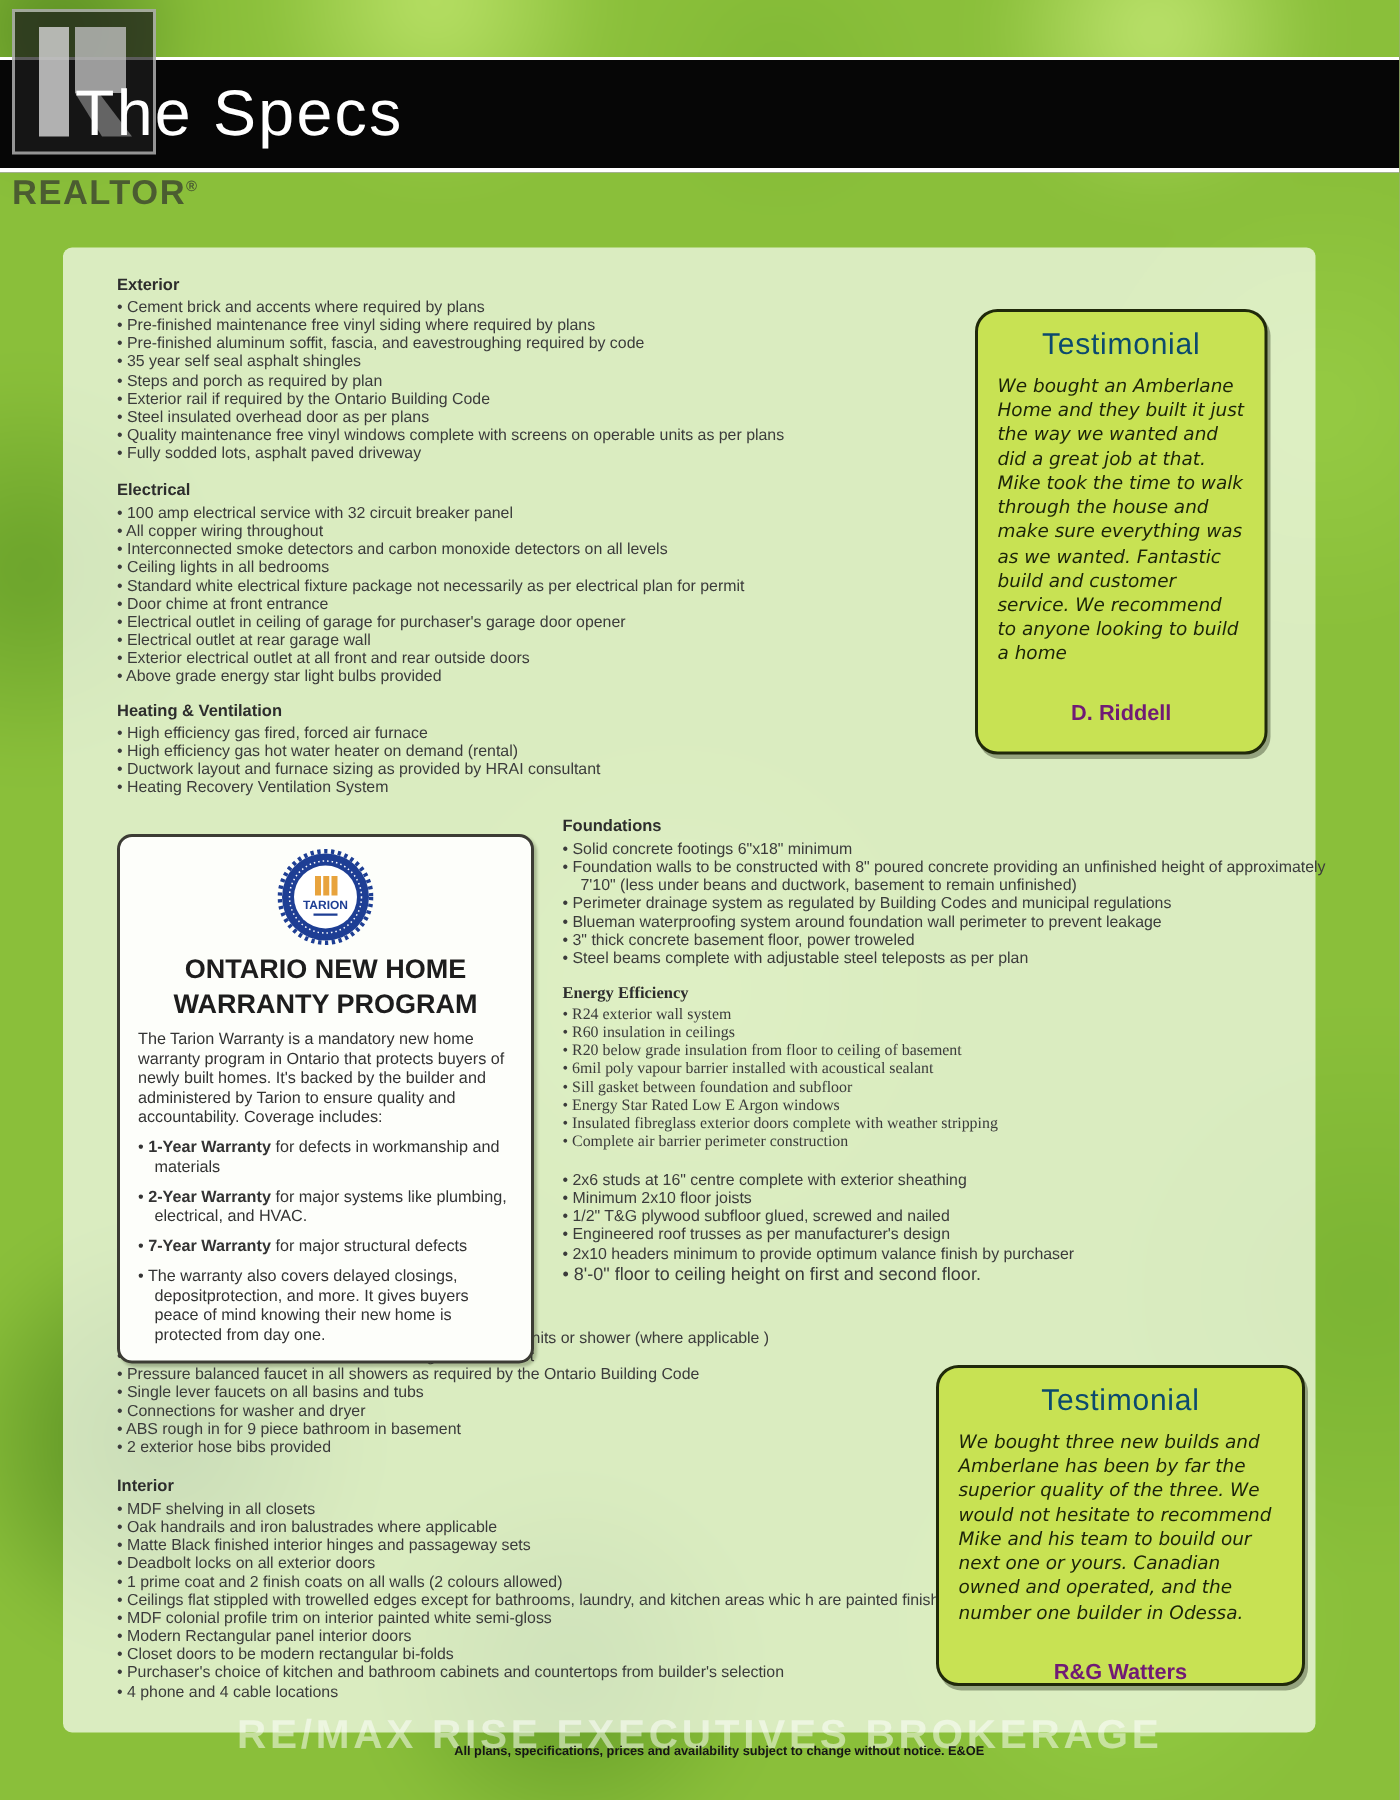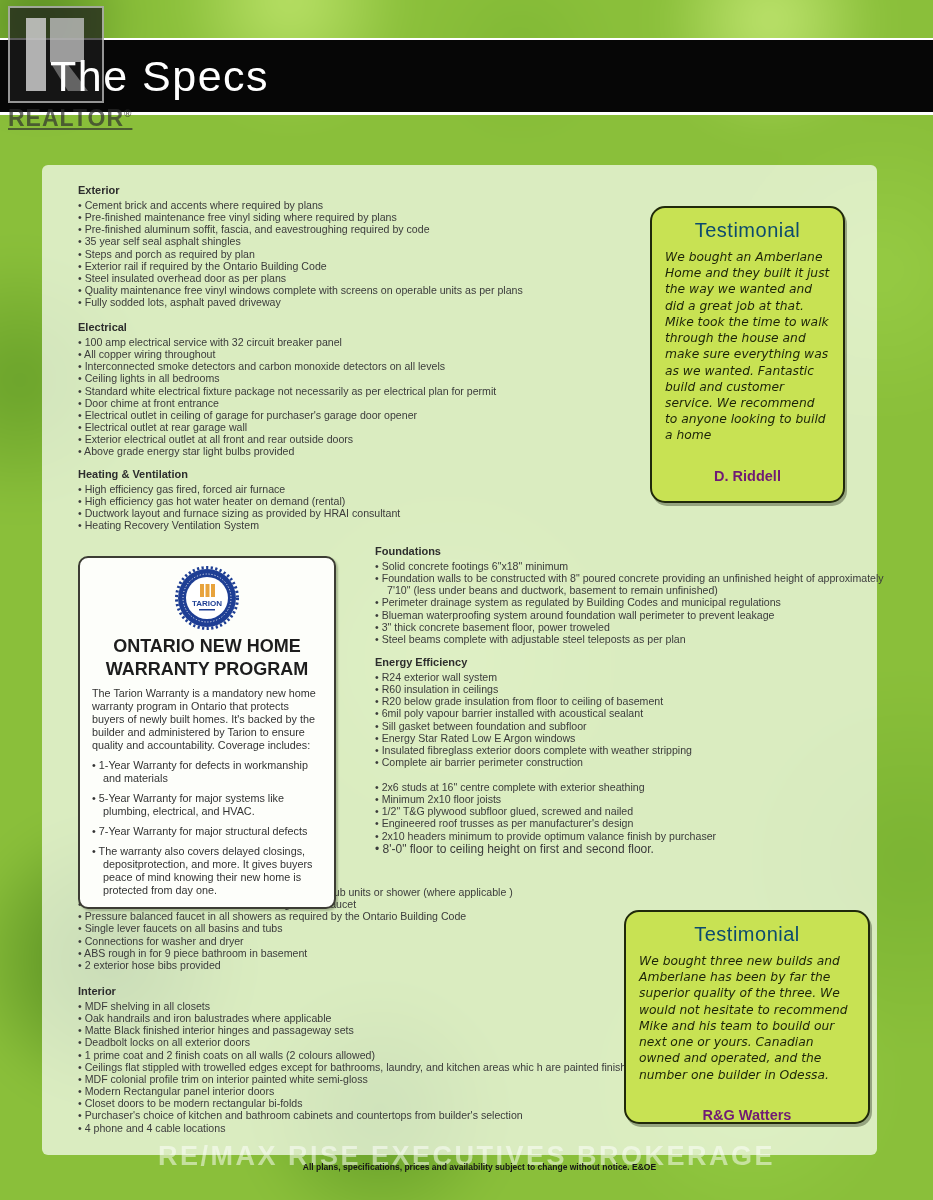--- a/index.html
+++ b/index.html
@@ -34,49 +34,49 @@
   .page-title {
     position: absolute; left: 50px; top: 52px; z-index: 5; margin: 0;
     color: #fff; font-size: 43px; font-weight: 400; letter-spacing: 1.5px;
   }
   .realtor { position: absolute; left: 8px; top: 6px; z-index: 4; }
   .realtor-box {
     width: 96px; height: 97px; background: rgba(28,28,28,.72);
     border: 2px solid rgba(255,255,255,.55); position: relative;
   }
   .realtor-label {
-    margin-top: 2px; font-size: 23px; font-weight: bold; letter-spacing: 1px;
-    color: rgba(45,45,45,.68); white-space: nowrap; text-decoration: underline;
+    margin-top: 12px; font-size: 23px; font-weight: bold; letter-spacing: 1px;
+    color: rgba(45,45,45,.68); white-space: nowrap;
   }
   .realtor-label sup { font-size: 10px; }
   
   .panel {
     position: absolute; left: 42px; top: 165px; width: 835px; height: 990px;
     background: rgba(250,253,244,.72); border-radius: 6px; z-index: 1;
   }
   
   .spec { position: absolute; z-index: 3; }
   .spec h2 { margin: 0 0 3px 0; font-size: 11px; font-weight: bold; color: #2d2d2d; }
   .spec ul { list-style: none; margin: 0; padding: 0; font-size: 10.6px; line-height: 12.15px; color: #3b3b3b; }
   .spec li { padding-left: 12px; text-indent: -12px; }
   .spec li::before { content: "• "; }
   .sec-framing li:last-child { font-size: 12px; line-height: 14px; }
   
   .tarion {
-    position: absolute; left: 78px; top: 556px; width: 258px; z-index: 3;
+    position: absolute; left: 78px; top: 556px; width: 278px; z-index: 3;
     background: #fdfefa; border: 2px solid #3c3c34; border-radius: 10px;
     padding: 8px 12px 10px 12px; box-shadow: 2px 2px 2px rgba(20,30,5,.25);
   }
   .tarion-logo { display: block; margin: 0 auto; }
   .tarion h3 { margin: 5px 0 7px 0; text-align: center; font-size: 18px; line-height: 1.25; color: #1d1d1d; }
   .tarion p { margin: 0; font-size: 10.8px; line-height: 13px; color: #333; }
   .tarion ul { list-style: none; margin: 0; padding: 0; font-size: 10.8px; line-height: 13px; color: #333; }
   .tarion li { margin-top: 7px; padding-left: 11px; text-indent: -11px; }
   .tarion li::before { content: "• "; }
-  .tarion li b { font-weight: normal; }
+  .tarion li b { font-weight: bold; }
   
   .testimonial {
     position: absolute; z-index: 3; background: #c8e253;
     border: 2px solid #20290a; border-radius: 15px; padding: 9px 13px;
     box-shadow: 2px 3px 0 rgba(20,30,5,.35);
   }
   .testimonial h3 { margin: 2px 0 7px 0; text-align: center; font-weight: 500; font-size: 20px; color: #0c4a6e; letter-spacing: .5px; }
   .testimonial p { margin: 0; font-family: "DejaVu Sans", sans-serif; font-style: italic; font-size: 12.3px; line-height: 1.32; color: #1c2408; }
   .testimonial .author { margin-top: 24px; text-align: center; font-style: normal; font-family: "Liberation Sans", sans-serif; font-weight: bold; font-size: 14.5px; color: #701a75; }
   .t1 { left: 650px; top: 206px; width: 195px; height: 297px; }
@@ -188,21 +188,21 @@
     <ul>
         <li>Solid concrete footings 6"x18" minimum</li>
         <li>Foundation walls to be constructed with 8" poured concrete providing an unfinished height of approximately 7'10" (less under beans and ductwork, basement to remain unfinished)</li>
         <li>Perimeter drainage system as regulated by Building Codes and municipal regulations</li>
         <li>Blueman waterproofing system around foundation wall perimeter to prevent leakage</li>
         <li>3" thick concrete basement floor, power troweled</li>
         <li>Steel beams complete with adjustable steel teleposts as per plan</li>
       </ul>
   </section>
 
-  <section class="spec" style="left:375px; top:656px; width:512px;">
+  <section class="spec" style="left:375px; top:656px; width:512px;font-family:Liberation Serif, serif;">
     <h2>Energy Efficiency</h2>
     <ul>
         <li>R24 exterior wall system</li>
         <li>R60 insulation in ceilings</li>
         <li>R20 below grade insulation from floor to ceiling of basement</li>
         <li>6mil poly vapour barrier installed with acoustical sealant</li>
         <li>Sill gasket between foundation and subfloor</li>
         <li>Energy Star Rated Low E Argon windows</li>
         <li>Insulated fibreglass exterior doors complete with weather stripping</li>
         <li>Complete air barrier perimeter construction</li>
@@ -229,21 +229,21 @@
       <rect x="25" y="18" width="4" height="13" fill="#e8a33d"></rect>
       <rect x="30.5" y="18" width="4" height="13" fill="#e8a33d"></rect>
       <rect x="36" y="18" width="4" height="13" fill="#e8a33d"></rect>
       <text x="32" y="40" text-anchor="middle" font-family="Liberation Sans, sans-serif" font-size="8" font-weight="bold" fill="#1e3e94">TARION</text>
       <rect x="24" y="43" width="16" height="1.5" fill="#1e3e94"></rect>
     </svg>
     <h3><span>ONTARIO NEW HOME</span><br><span>WARRANTY PROGRAM</span></h3>
     <p>The Tarion Warranty is a mandatory new home warranty program in Ontario that protects buyers of newly built homes. It's backed by the builder and administered by Tarion to ensure quality and accountability. Coverage includes:</p>
     <ul>
       <li><b>1-Year Warranty</b><span> for defects in workmanship and materials</span></li>
-      <li><b>5-Year Warranty</b><span> for major systems like plumbing, electrical, and HVAC.</span></li>
+      <li><b>2-Year Warranty</b><span> for major systems like plumbing, electrical, and HVAC.</span></li>
       <li><b>7-Year Warranty</b><span> for major structural defects</span></li>
       <li><b></b><span>The warranty also covers delayed closings, depositprotection, and more. It gives buyers peace of mind knowing their new home is protected from day one.</span></li>
     </ul>
   </aside>
 
   <aside class="testimonial t1">
     <h3>Testimonial</h3>
     <p>We bought an Amberlane Home and they built it just the way we wanted and did a great job at that. Mike took the time to walk through the house and make sure everything was as we wanted. Fantastic build and customer service. We recommend to anyone looking to build a home</p>
     <div class="author">D. Riddell</div>
   </aside>

